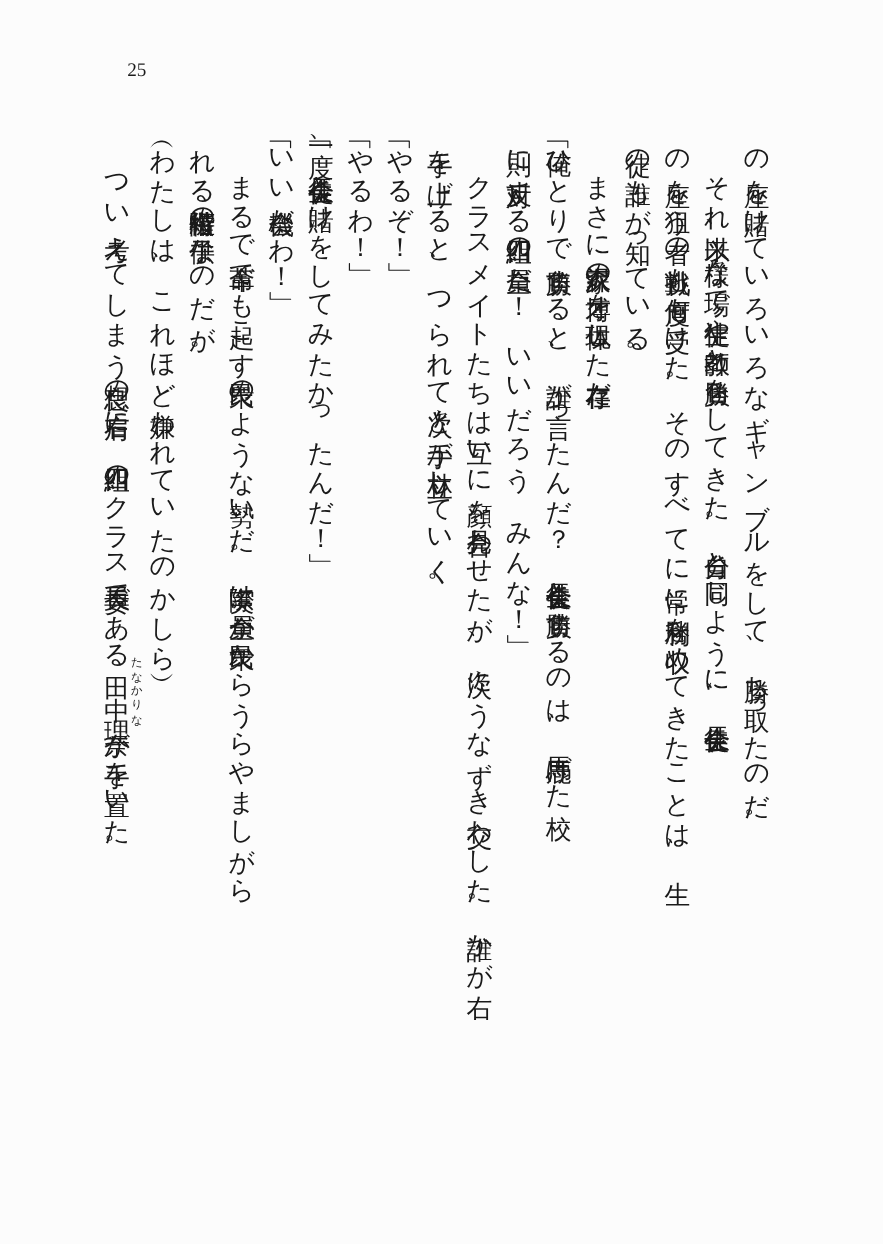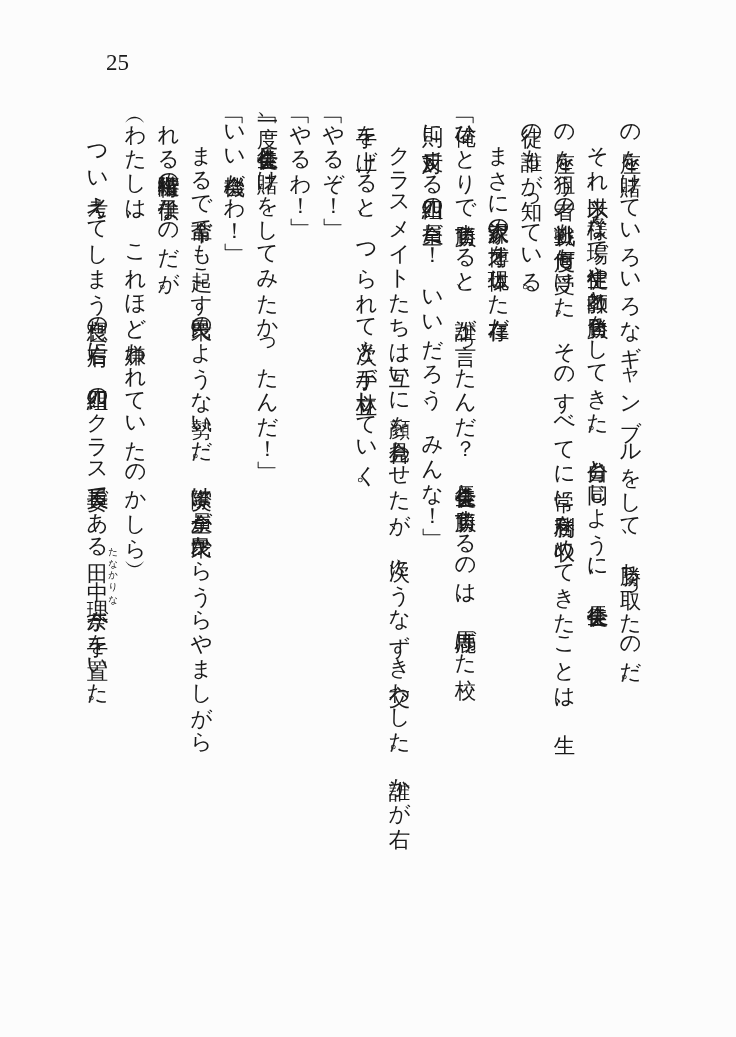--- a/index.html
+++ b/index.html
@@ -12,21 +12,21 @@
     width: 736px;
     height: 1037px;
     background: #fcfcfc;
     overflow: hidden;
     font-family: "Liberation Serif", "DejaVu Serif", serif;
   }
   .page-number {
     position: absolute;
     top: 50px;
     left: 106px;
-    font-size: 23px;
+    font-size: 16px;
     color: #1b1b1b;
     font-family: "Liberation Serif", "DejaVu Serif", serif;
   }
   .text-block {
     position: absolute;
     top: 110px;
     right: 90px;
     height: 820px;
     writing-mode: vertical-rl;
     text-orientation: mixed;

